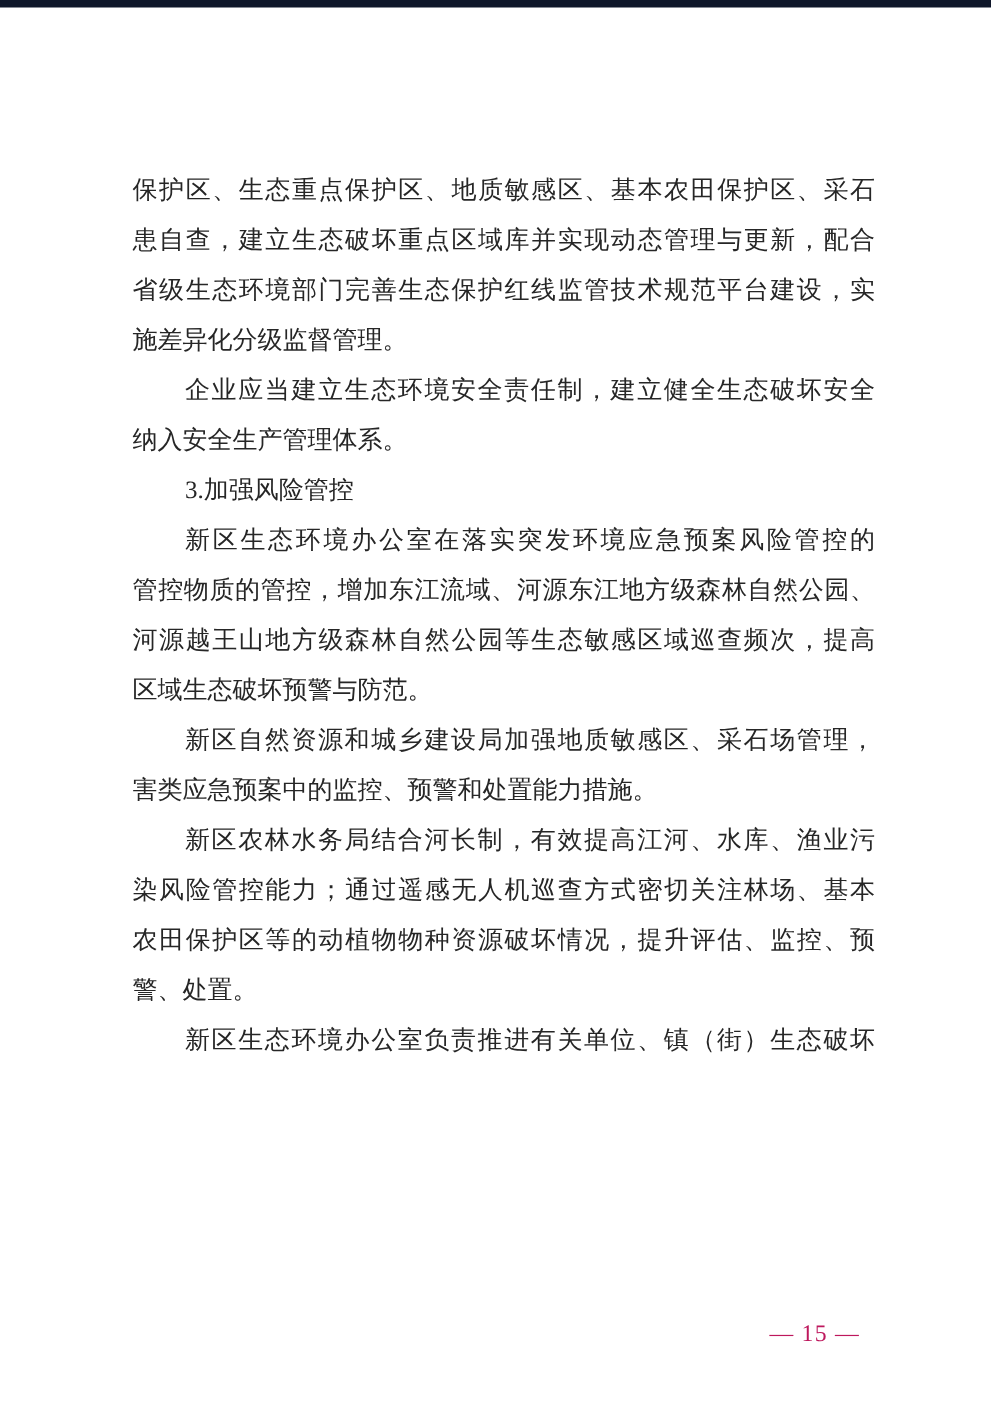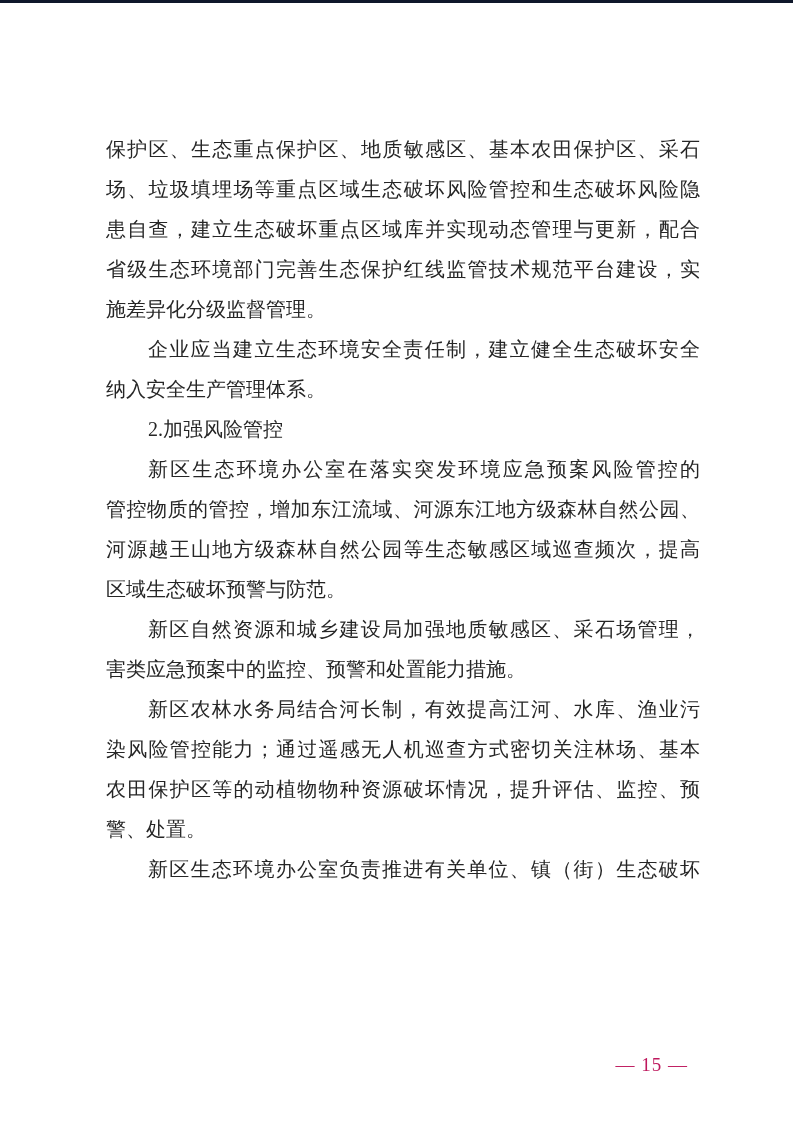--- a/index.html
+++ b/index.html
@@ -12,21 +12,21 @@
     position: relative;
     background: #fefefe;
     overflow: hidden;
     font-family: "Liberation Serif", "DejaVu Serif", serif;
     color: #262626;
   }
   .page {
     position: absolute;
     inset: 0;
     background: #ffffff;
-    border-top: 3px solid #0f172a;
+    border-top: 6px solid #0f172a;
   }
   .textblock {
     position: absolute;
     left: 106px;
     top: 126px;
     width: 594px;
   }
   .para {
     font-size: 20px;
     line-height: 40px;
@@ -56,33 +56,32 @@
   }
 </style>
 </head>
 <body>
 
 <div class="page">
 
   <div class="textblock">
     <div class="para">
         <div class="line">保护区、生态重点保护区、地质敏感区、基本农田保护区、采石</div>
-        <div class="line">场、垃圾填埋场等重点区域生态破坏风险管控和生态破坏风险隐</div>
         <div class="line">患自查，建立生态破坏重点区域库并实现动态管理与更新，配合</div>
         <div class="line">省级生态环境部门完善生态保护红线监管技术规范平台建设，实</div>
         <div class="line no-just">施差异化分级监督管理。</div>
       </div>
 
     <div class="para">
         <div class="line indent">企业应当建立生态环境安全责任制，建立健全生态破坏安全</div>
         <div class="line no-just">纳入安全生产管理体系。</div>
       </div>
 
     <div class="para">
-        <div class="line indent no-just">2.加强风险管控</div>
+        <div class="line indent no-just">3.加强风险管控</div>
       </div>
 
     <div class="para">
         <div class="line indent">新区生态环境办公室在落实突发环境应急预案风险管控的</div>
         <div class="line">管控物质的管控，增加东江流域、河源东江地方级森林自然公园、</div>
         <div class="line">河源越王山地方级森林自然公园等生态敏感区域巡查频次，提高</div>
         <div class="line no-just">区域生态破坏预警与防范。</div>
       </div>
 
     <div class="para">

